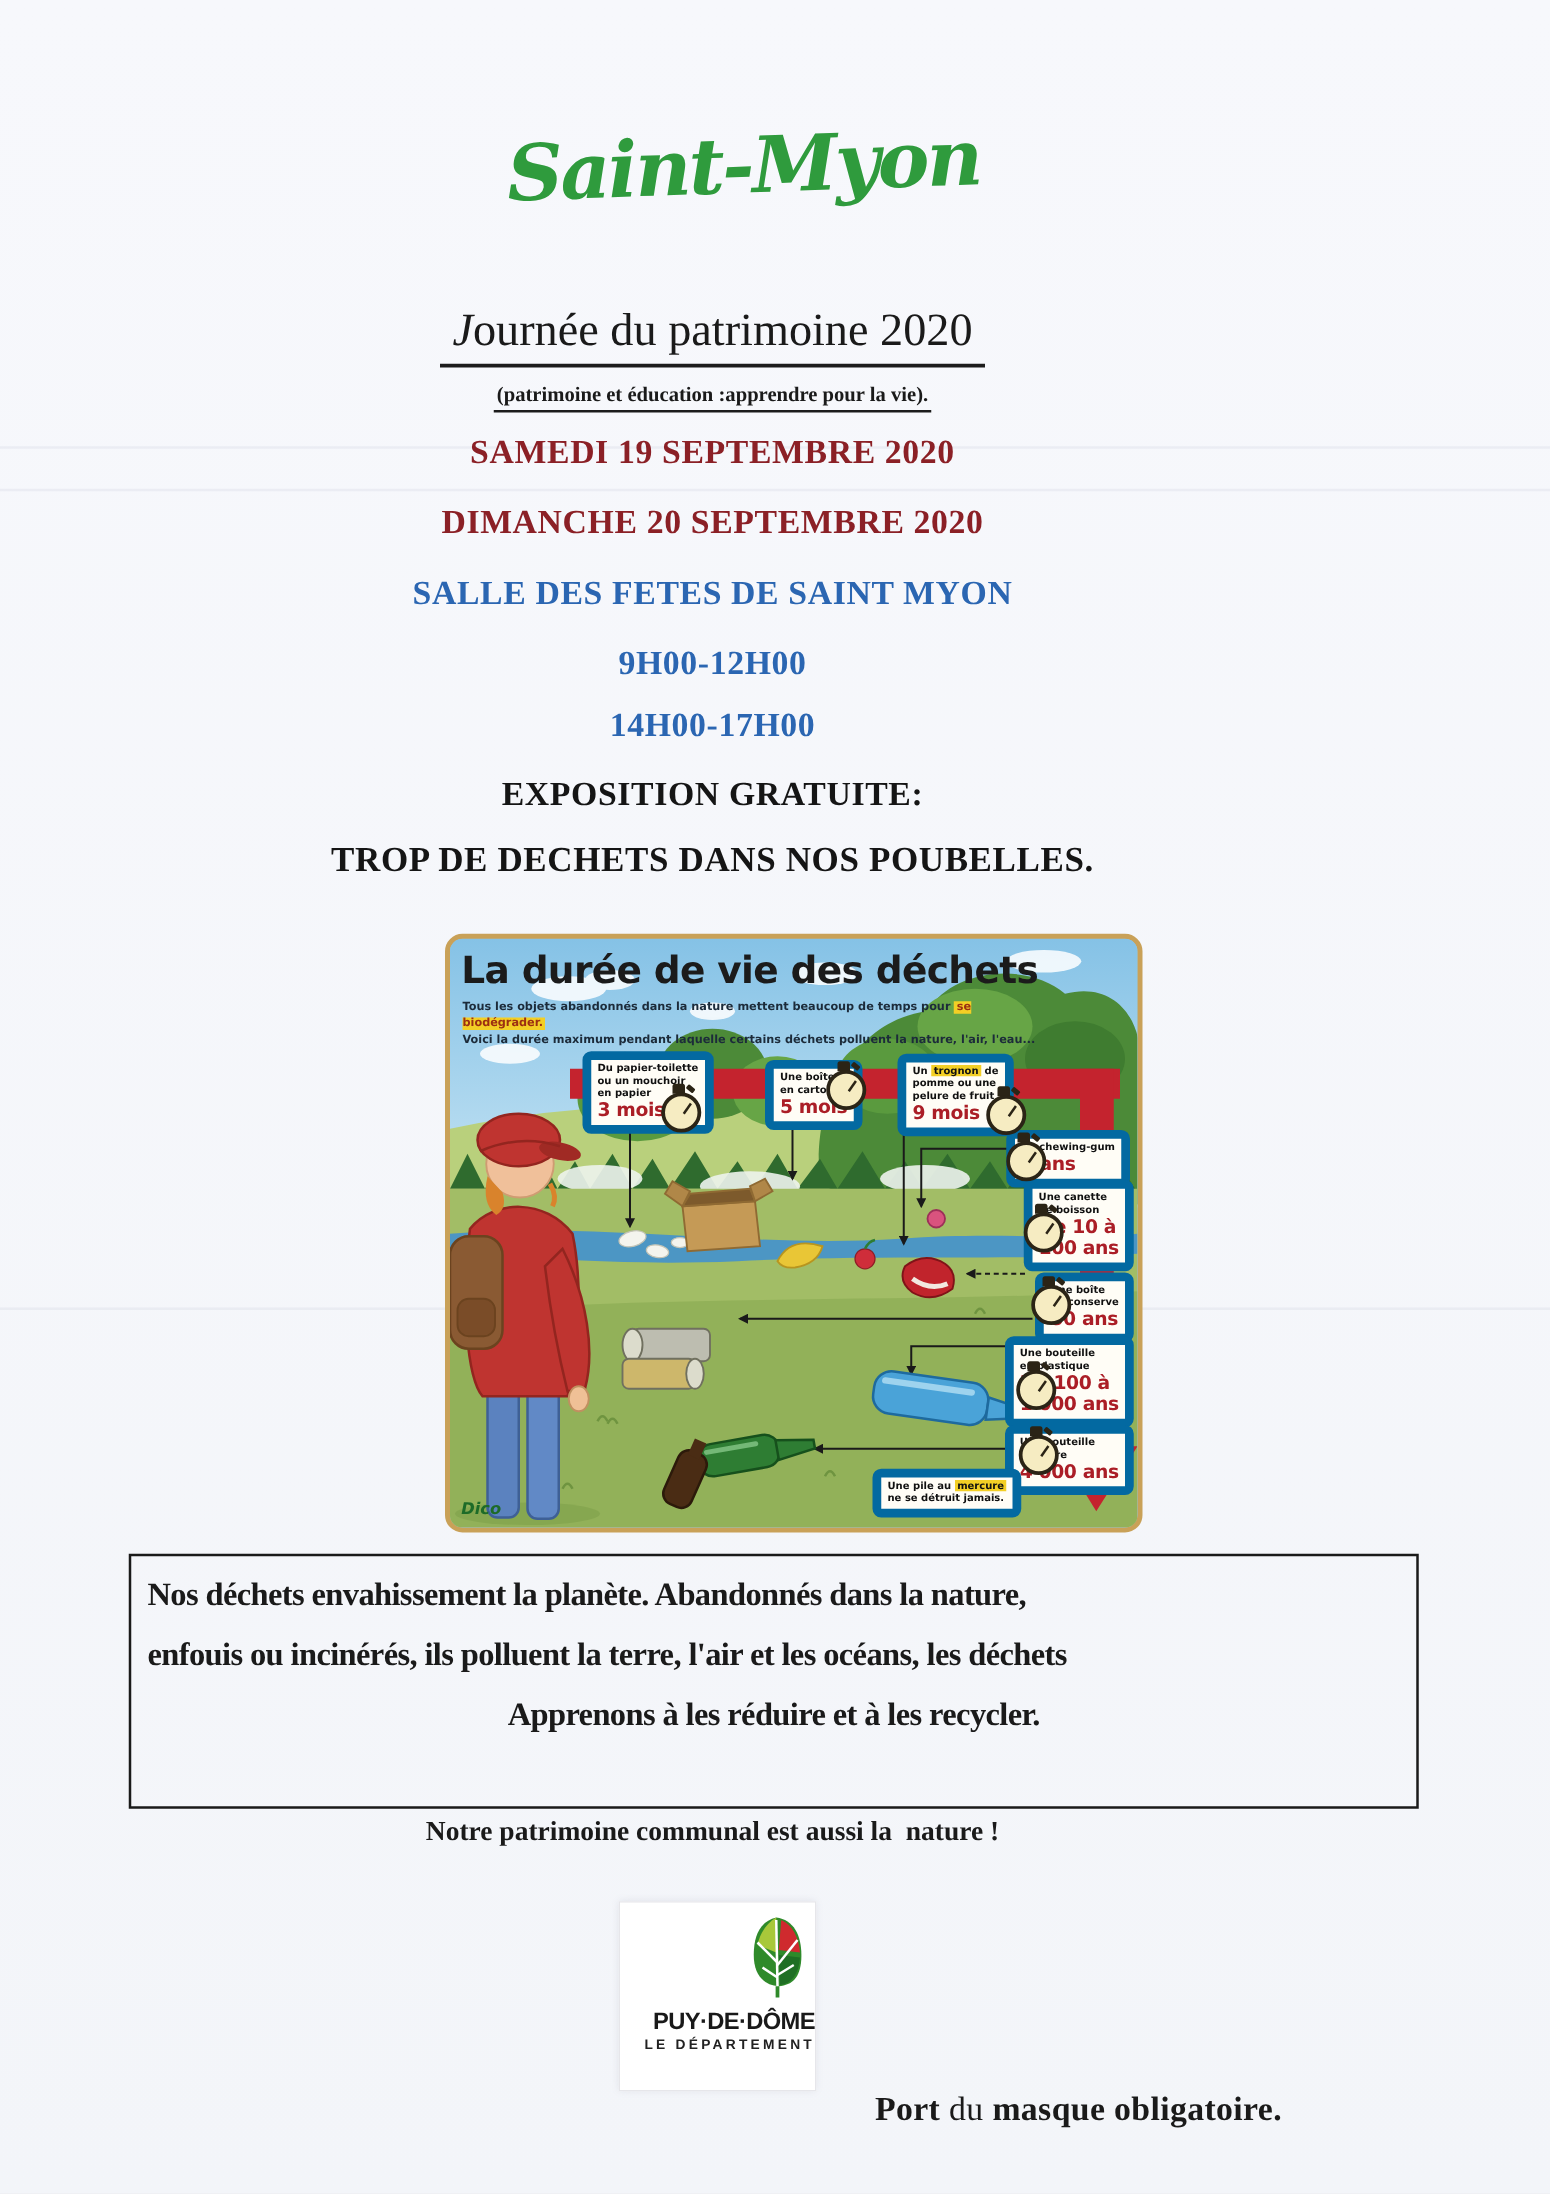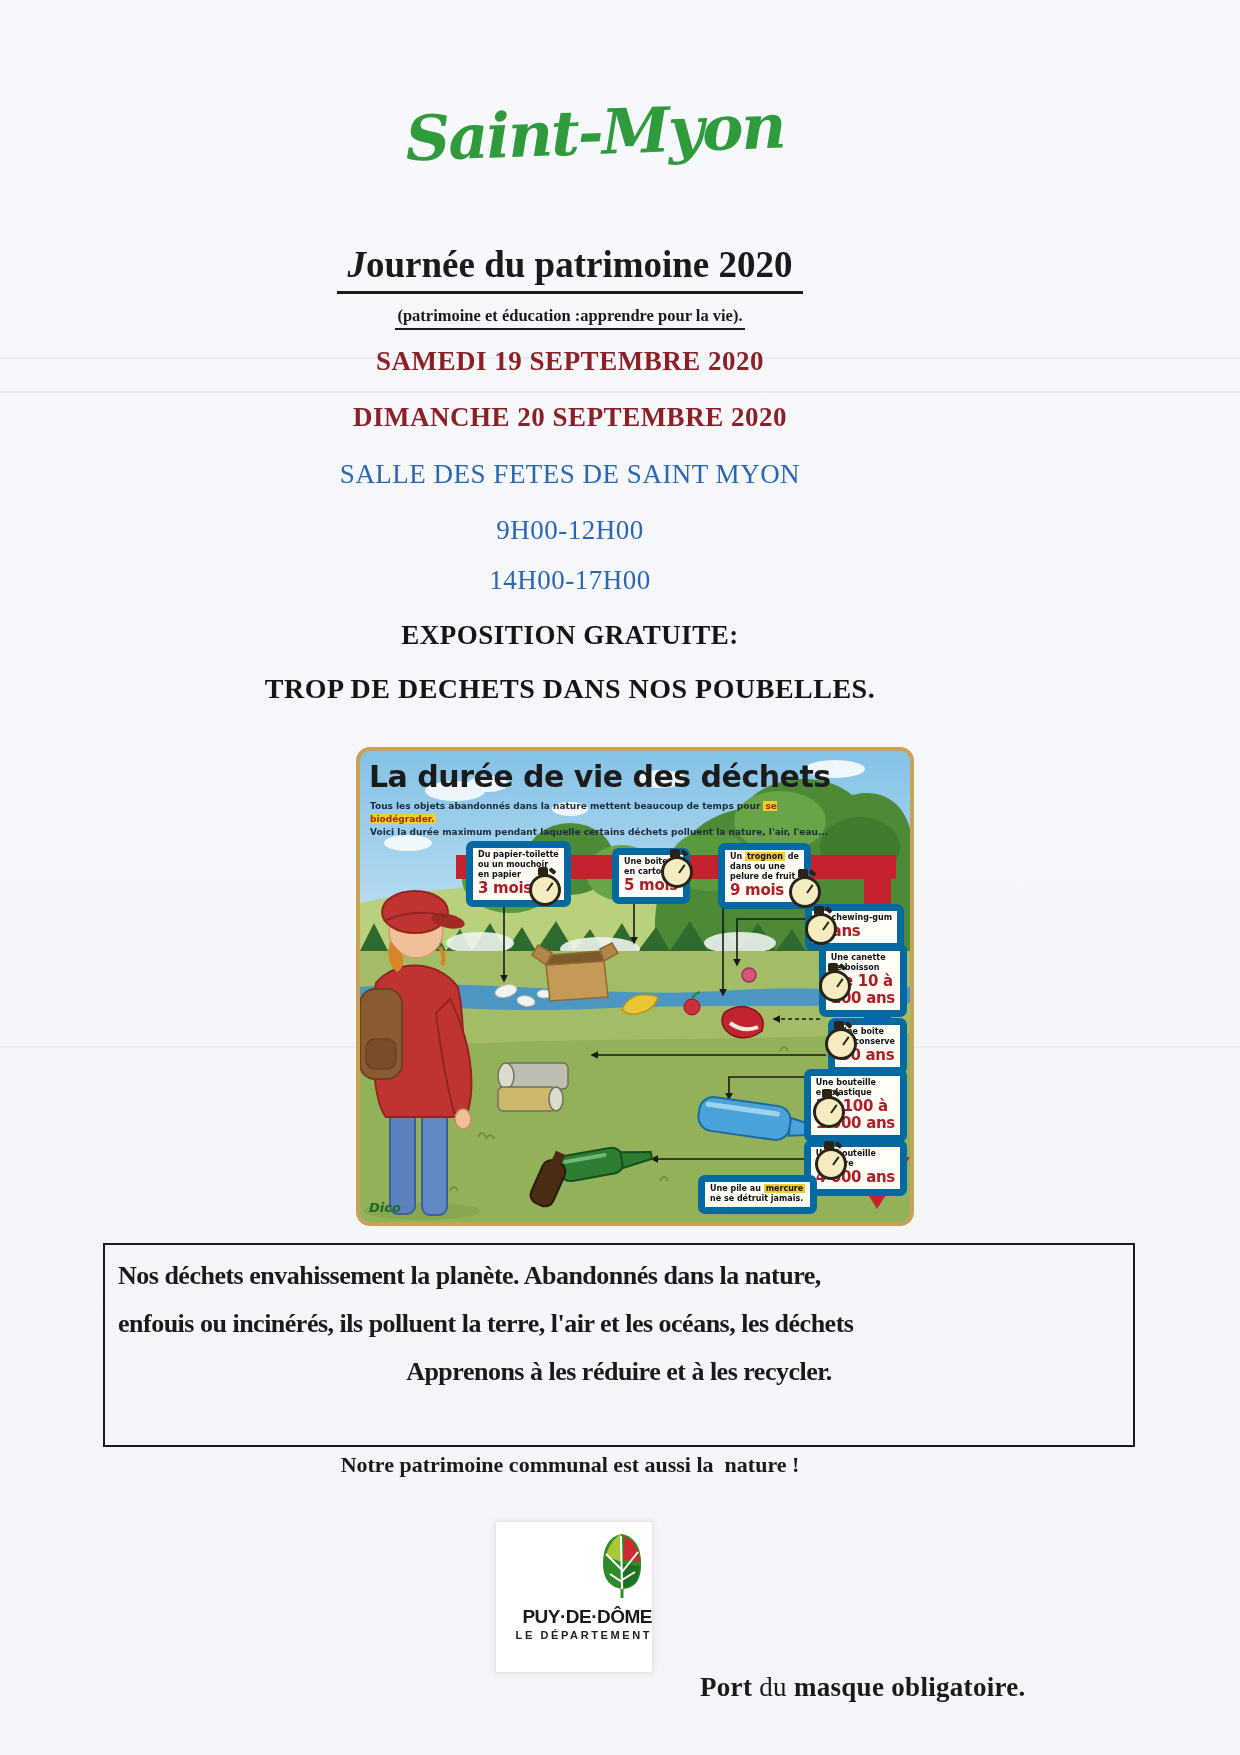--- a/index.html
+++ b/index.html
@@ -3,27 +3,27 @@
 <meta charset="utf-8">
 <style>
   html,body{margin:0;padding:0;background:#e9eaee;}
   .page{position:relative;width:1240px;height:1755px;background:linear-gradient(#f7f8fc,#f3f5f9);
         overflow:hidden;font-family:"Liberation Serif",serif;color:#1a1a1a;}
   .scan{position:absolute;left:0;width:100%;height:2px;background:rgba(140,150,175,.10);}
 
   .cline{position:absolute;left:0;width:1140px;text-align:center;}
   .commune{left:0;width:1190px;top:96px;font:italic 700 62px "DejaVu Serif",serif;
            color:#2f9b3d;transform:rotate(-2deg);letter-spacing:-2px;}
-  .title{top:243px;font-weight:700;font-size:37px;}
+  .title{top:243px;font-weight:400;font-size:37px;}
   .title .uline{display:inline-block;border-bottom:3px solid #1c1c1c;padding:0 10px 5px;}
   .title .t-j{font-style:italic;}
   .subtitle{top:306px;font-weight:700;font-size:16.5px;}
   .subtitle .uline{display:inline-block;border-bottom:2px solid #1c1c1c;padding:0 2px 2px;}
   .date-line{font-weight:700;font-size:27px;color:#8b2026;letter-spacing:.5px;text-align:center;}
-  .blue-line{font-weight:400;font-size:27px;color:#2b66b2;letter-spacing:.5px;}
+  .blue-line{font-weight:700;font-size:27px;color:#2b66b2;letter-spacing:.5px;}
   .black-line{font-weight:700;font-size:27px;color:#151515;letter-spacing:.5px;}
 
   
   .infog{position:absolute;left:356px;top:729px;width:558px;height:479px;border:4px solid #c9a158;
          border-radius:14px;overflow:hidden;background:#8fc8e8;box-sizing:border-box;margin-top:18px;}
   .infog svg.scene{position:absolute;left:0;top:0;width:550px;height:471px;}
   .info-title{position:absolute;left:9px;top:8px;font:700 30px "DejaVu Sans",sans-serif;
               color:#1b1b1b;letter-spacing:-.5px;z-index:3;}
   .info-intro{position:absolute;left:10px;top:49px;width:470px;font:700 9px/1.45 "DejaVu Sans",sans-serif;
               color:#1c2b3a;z-index:3;}
@@ -230,21 +230,21 @@
       <div>Une boîte</div>
       <div>en carton</div>
       <div class="v">5 mois</div>
     </div>
     <div class="sw" style="left:300px;top:98px">
         <span class="face"></span>
       </div>
 
     <div class="ibox" style="left:358px;top:92px">
       <div><span>Un </span><span class="hl">trognon</span><span> de</span></div>
-      <div>dans ou une</div>
+      <div>pomme ou une</div>
       <div>pelure de fruit</div>
       <div class="v">9 mois</div>
     </div>
     <div class="sw" style="left:428px;top:118px">
         <span class="face"></span>
       </div>
 
     <div class="ibox" style="right:6px;top:153px">
       <div>Un chewing-gum</div>
       <div class="v">5 ans</div>

